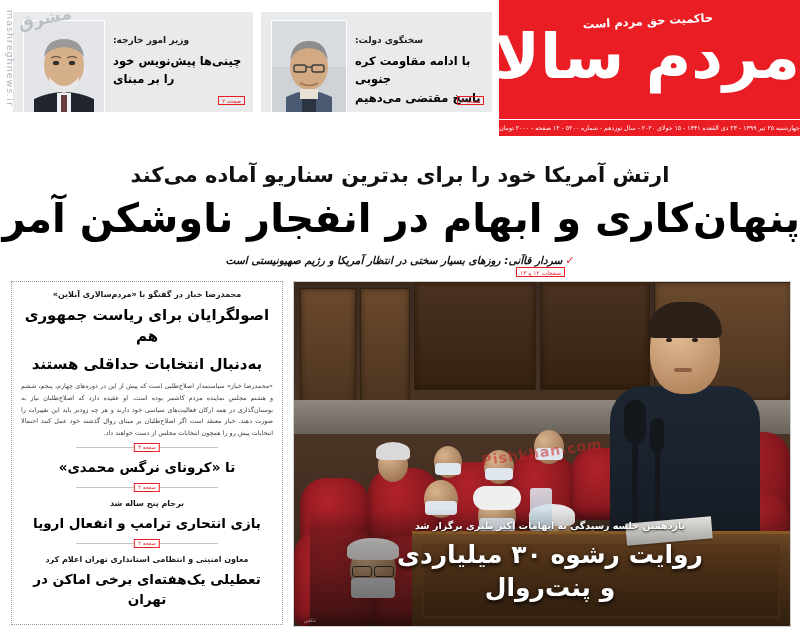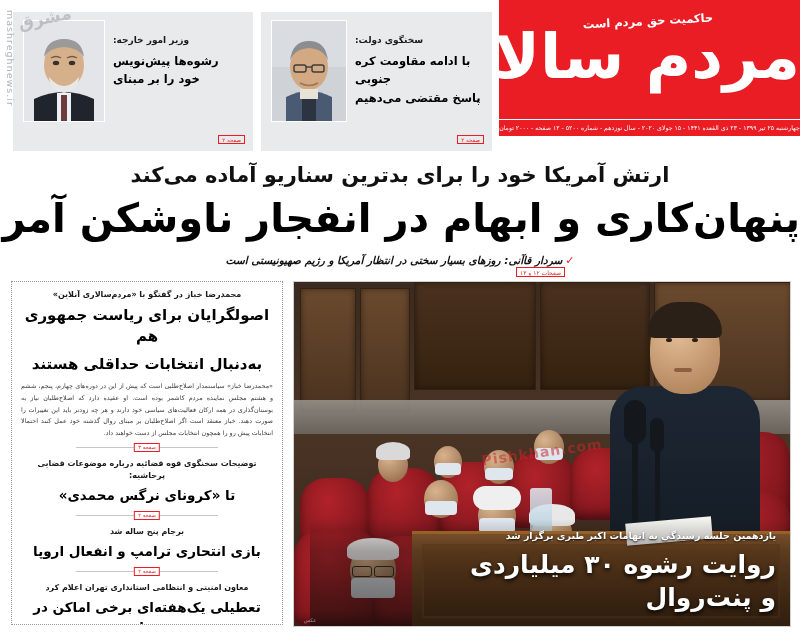--- a/index.html
+++ b/index.html
@@ -76,21 +76,21 @@
     text-align: center;
     white-space: nowrap;
     overflow: hidden;
     letter-spacing: 0.1px;
   }
 
   
   .topbox {
     position: absolute;
     top: 12px;
-    height: 139px;
+    height: 100px;
     background: #e9eaec;
     overflow: hidden;
   }
   .topbox.b1 { right: 308px; width: 231px; }
   .topbox.b2 { right: 547px; width: 240px; }
 
   .topbox-photo {
     position: absolute;
     top: 8px;
     left: 10px;
@@ -383,23 +383,23 @@
   .ph-bottle {
     position: absolute;
     background: linear-gradient(180deg, rgba(226,238,246,0.85), rgba(168,196,214,0.8));
     border-radius: 3px 3px 5px 5px;
   }
 
   .caption {
     position: absolute;
     left: 16px; right: 0;
     bottom: 0;
-    padding: 10px 14px 12px 14px;
+    padding: 10px 14px 22px 14px;
     background: linear-gradient(180deg, rgba(20,14,10,0) 0%, rgba(20,14,10,0.35) 30%, rgba(20,14,10,0.62) 100%);
-    text-align: right;
+    text-align: center;
   }
   .caption-kicker {
     font-size: 9.5px;
     font-weight: bold;
     color: #ffffff;
     line-height: 1.5;
     text-shadow: 0 1px 2px rgba(0,0,0,0.9);
     margin-bottom: 5px;
   }
   .caption-title {
@@ -478,21 +478,21 @@
           <path d="M20 36 Q22 18 40 18 Q58 18 60 36 Q55 27 40 26 Q25 27 20 36 Z" fill="#9a9a9a"></path>
           <path d="M25 56 Q40 74 55 56 Q54 70 40 72 Q26 70 25 56 Z" fill="#e8e8e8"></path>
           <ellipse cx="32" cy="42" rx="3.2" ry="2.2" fill="#35302b"></ellipse>
           <ellipse cx="48" cy="42" rx="3.2" ry="2.2" fill="#35302b"></ellipse>
           <path d="M27 37 Q32 34 37 37" stroke="#6b5a46" stroke-width="1.4" fill="none"></path>
           <path d="M43 37 Q48 34 53 37" stroke="#6b5a46" stroke-width="1.4" fill="none"></path>
         </svg>
       </div>
       <div class="topbox-text">
         <div class="topbox-kicker">وزیر امور خارجه:</div>
-        <div class="topbox-head">رشوه‌ها پیش‌نویس خود را بر مبنای</div>
+        <div class="topbox-head">چینی‌ها پیش‌نویس خود را بر مبنای</div>
       </div>
       <div class="topbox-page">صفحه ۲</div>
     </div>
 
     <div class="watermark-logo">مشرق</div>
     <div class="watermark">mashreghnews.ir</div>
   </div>
 
   <div class="lead">
     <div class="lead-kicker">ارتش آمریکا خود را برای بدترین سناریو آماده می‌کند</div>
@@ -510,21 +510,20 @@
       <div class="art-kicker">محمدرضا خباز در گفتگو با «مردم‌سالاری آنلاین»</div>
       <div class="art-head">اصولگرایان برای ریاست جمهوری هم</div>
       <div class="art-head">به‌دنبال انتخابات حداقلی هستند</div>
       <div class="art-body">«محمدرضا خباز» سیاستمدار اصلاح‌طلبی است که پیش از این در دوره‌های چهارم، پنجم، ششم و هشتم مجلس نماینده مردم کاشمر بوده است. او عقیده دارد که اصلاح‌طلبان نیاز به بوستان‌گذاری در همه ارکان فعالیت‌های سیاسی خود دارند و هر چه زودتر باید این تغییرات را صورت دهند. خباز معتقد است اگر اصلاح‌طلبان بر مبنای روال گذشته خود عمل کنند احتمالا انتخابات پیش رو را همچون انتخابات مجلس از دست خواهند داد.</div>
     </div>
     <div class="art-sep">
       <span class="art-sep-tag">صفحه ۳</span>
     </div>
 
     <div>
-      <div class="art-kicker">توضیحات سخنگوی قوه قضائیه درباره موضوعات قضایی پرحاشیه:</div>
       <div class="art-head sm">تا «کرونای نرگس محمدی»</div>
     </div>
     <div class="art-sep">
       <span class="art-sep-tag">صفحه ۲</span>
     </div>
 
     <div>
       <div class="art-kicker">برجام پنج ساله شد</div>
       <div class="art-head sm">بازی انتحاری ترامپ و انفعال اروپا</div>
     </div>

